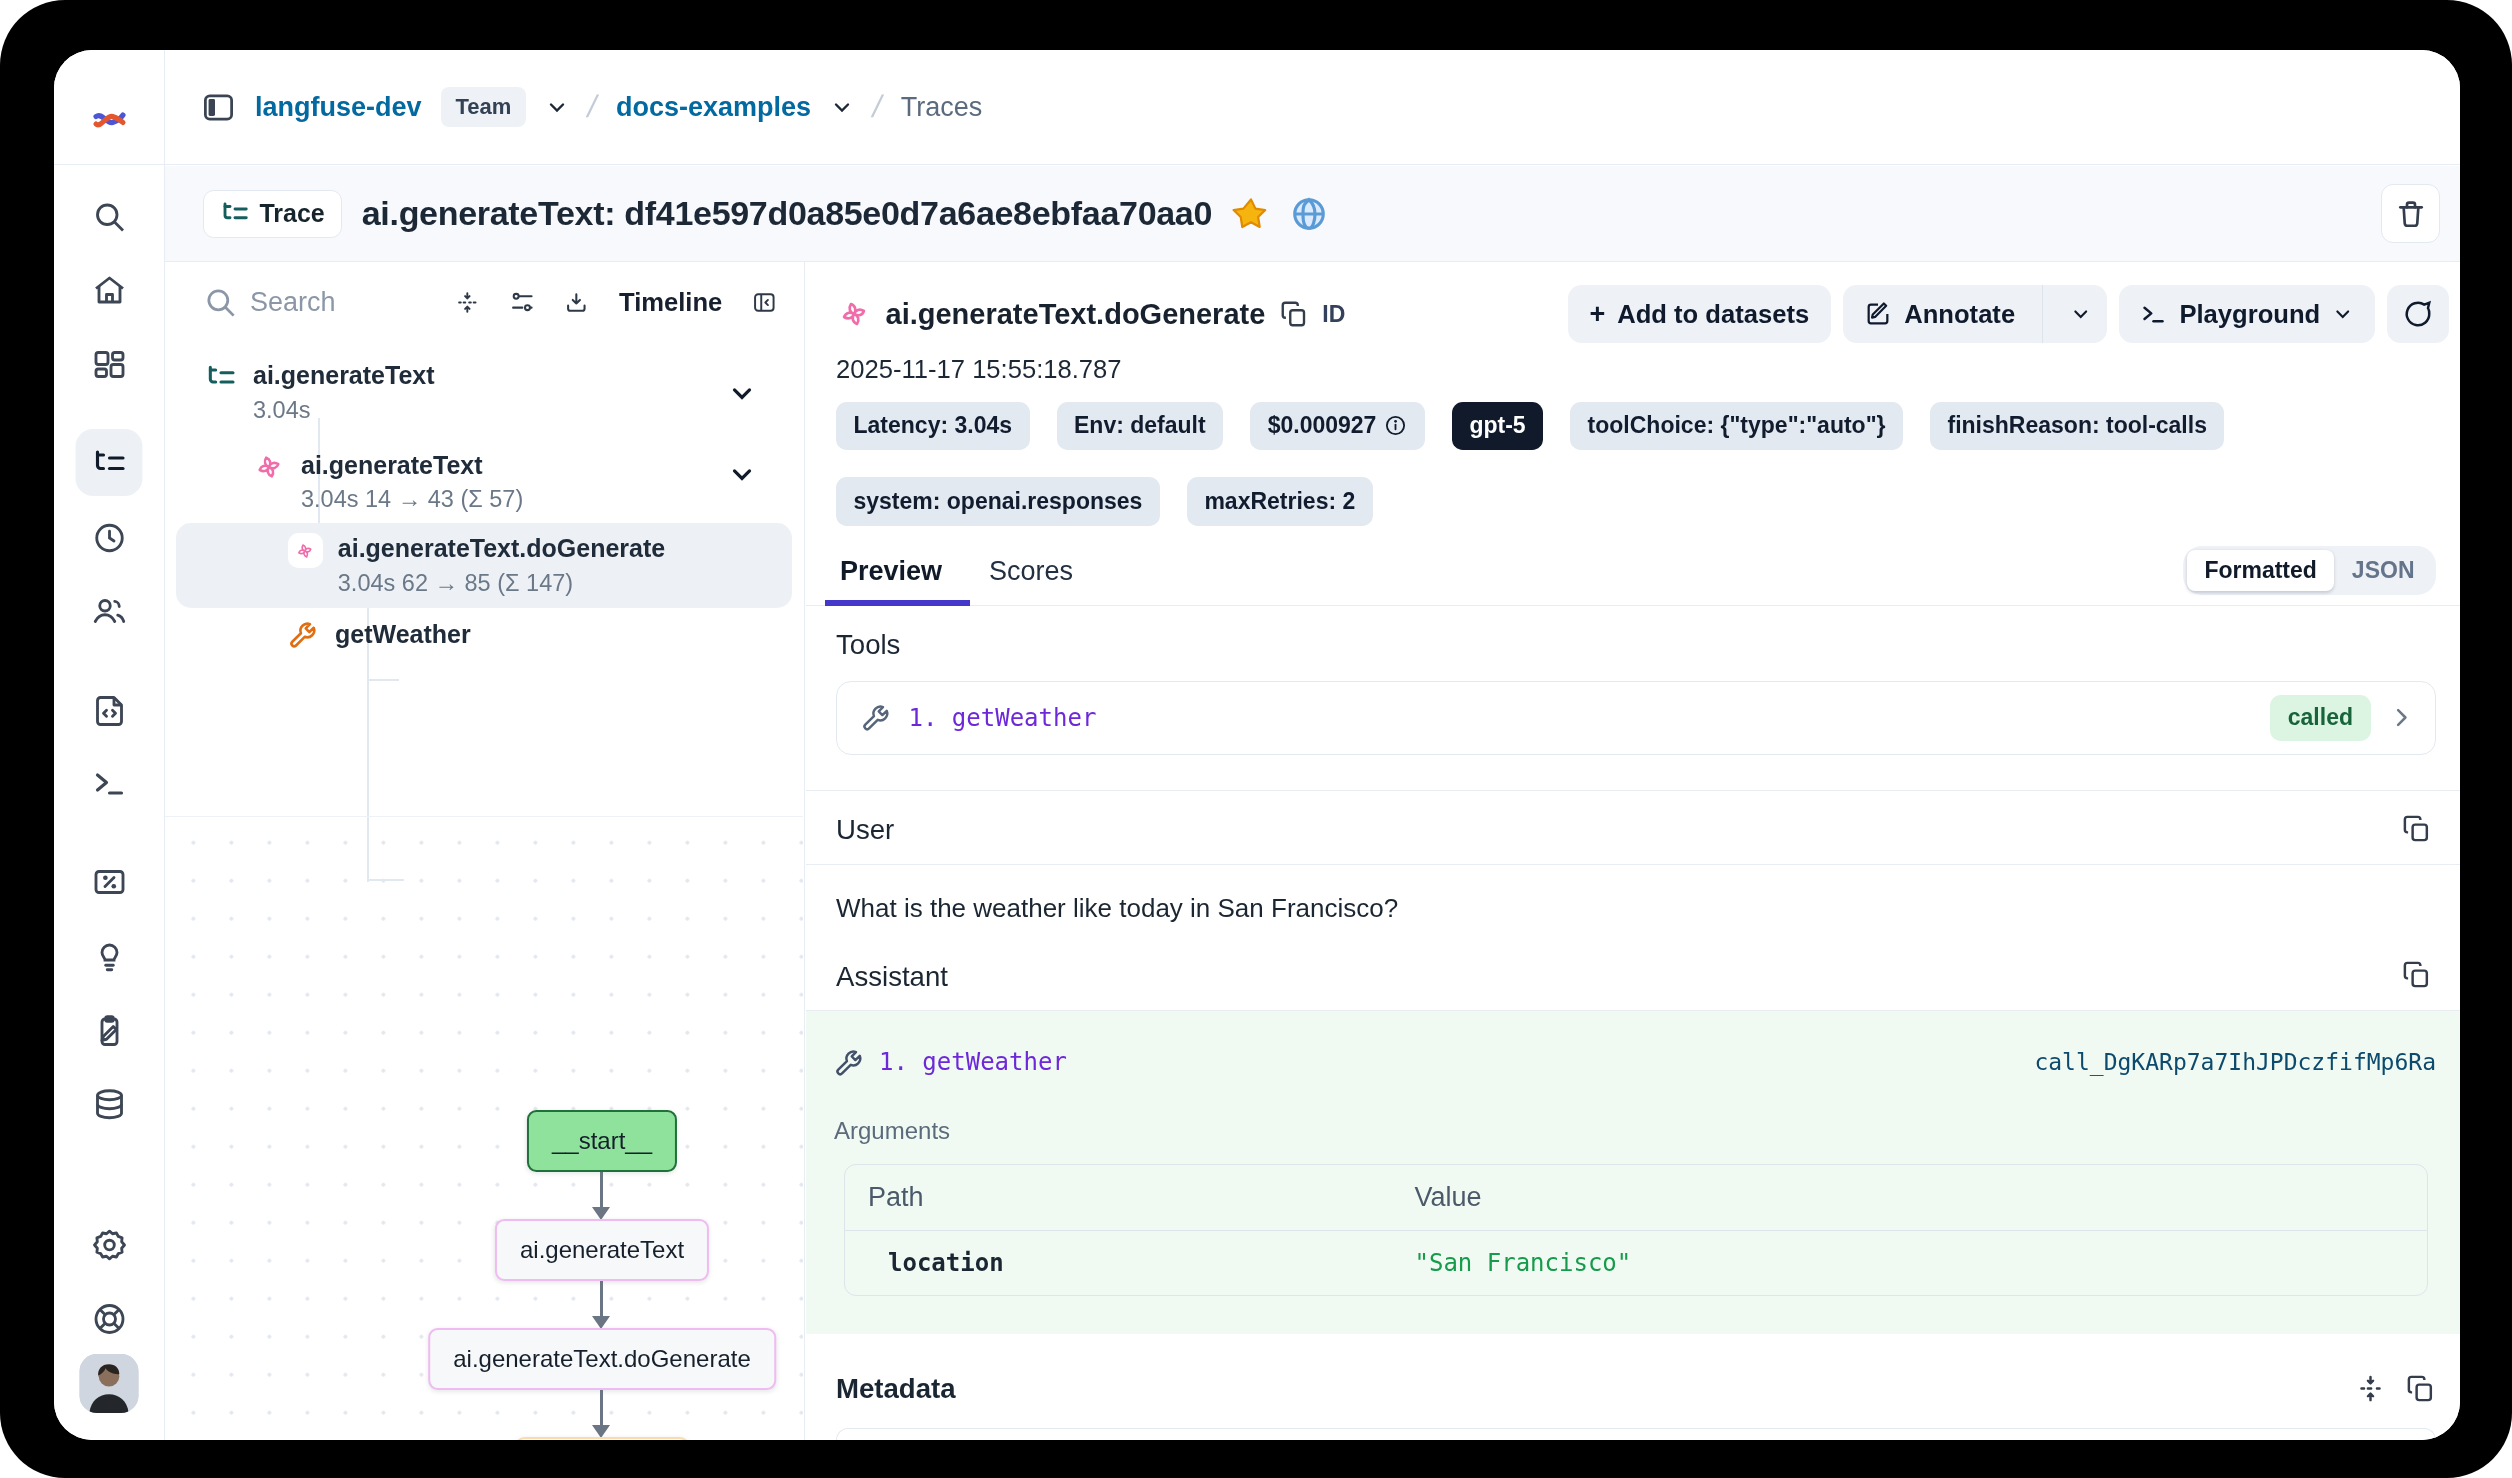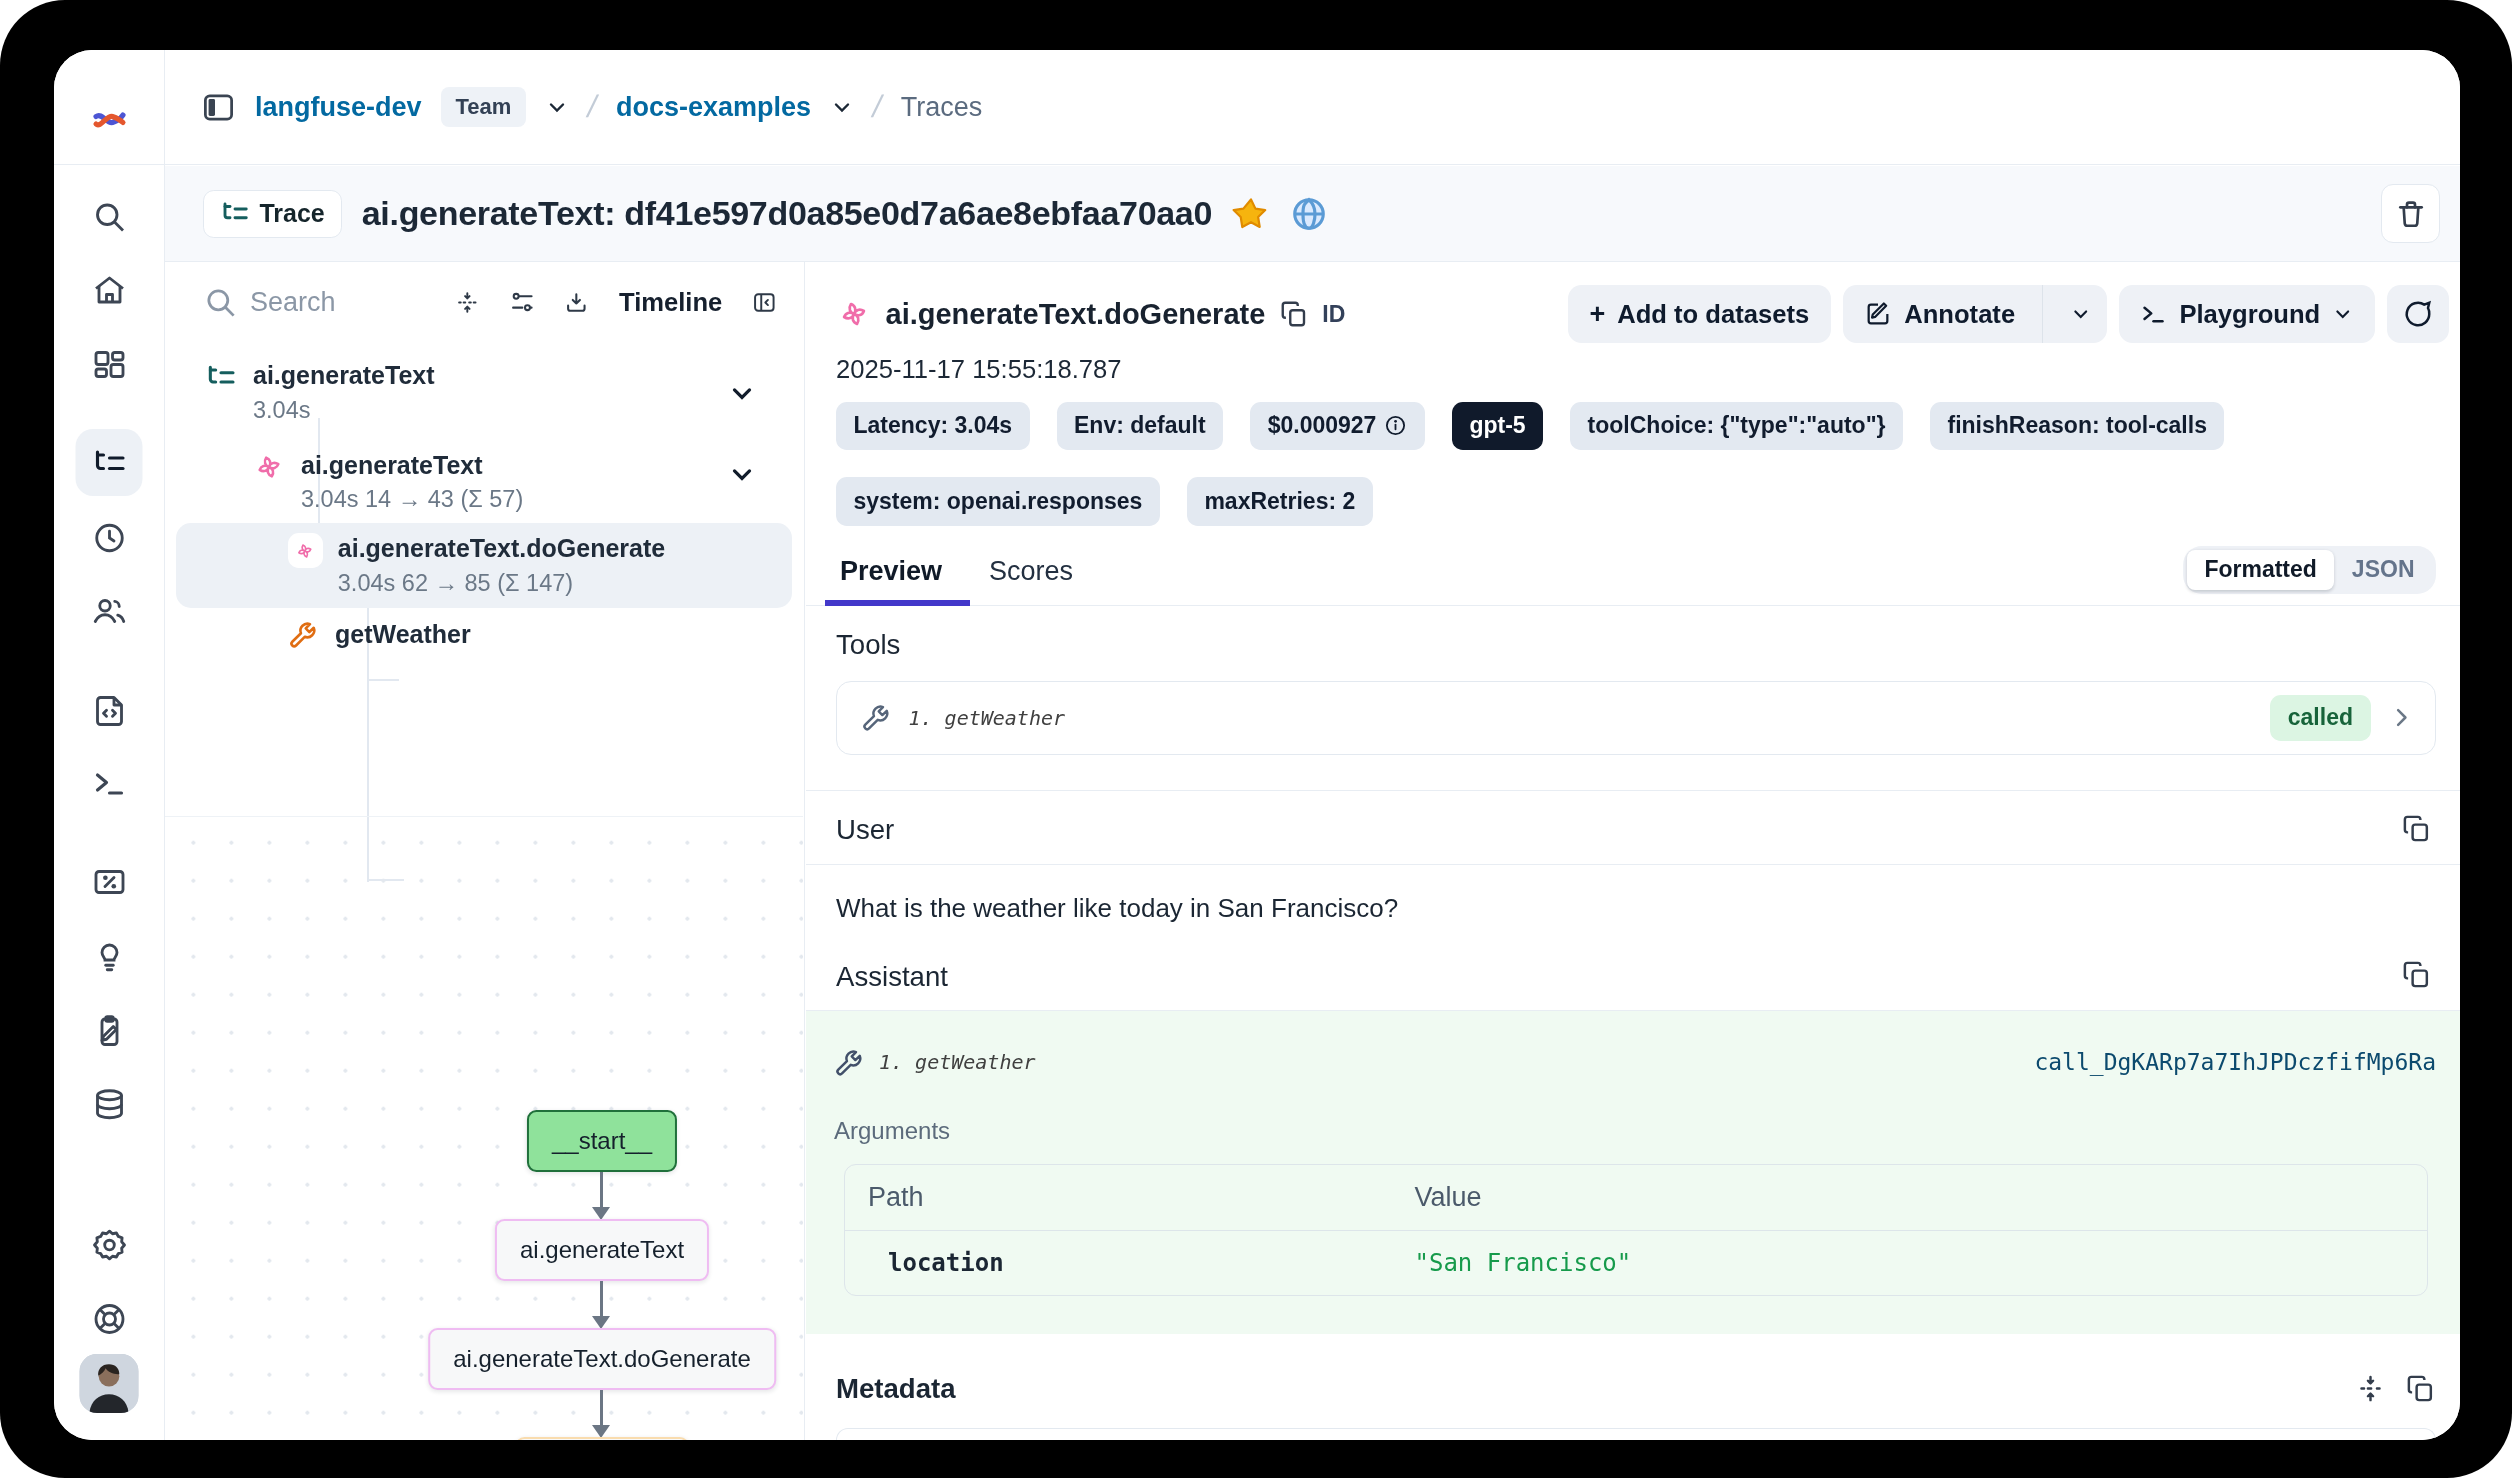--- a/index.html
+++ b/index.html
@@ -62,33 +62,33 @@
   .obs-title { font-size:29px; font-weight:700; color:#18222f; }
   .id-label { font-size:23px; font-weight:600; color:#33415a; }
   .btn { height:58px; background:#eef1f6; border-radius:13.5px; display:inline-flex; align-items:center; gap:12px; padding:0 21.5px; font-size:25.6px; font-weight:600; color:#0f1b2d; white-space:nowrap; }
   .btn .mini { font-size:27px; }
   .split-div { width:1.3px; height:58px; background:#dde3ea; }
   .round-btn { width:62px; height:58px; background:#eef1f6; border-radius:13.5px; display:flex; align-items:center; justify-content:center; color:#0f1b2d; }
   .obs-time { font-size:25.6px; color:#1c2836; padding:12px 0 0 30px; }
   .badges { display:flex; flex-wrap:wrap; gap:27px; padding:17.5px 20px 0 30px; }
   .badge { background:#e3e9f1; color:#111c2e; font-size:23px; font-weight:600; border-radius:10.8px; padding:10.8px 17.5px; display:inline-flex; align-items:center; gap:8px; white-space:nowrap; }
   .badge.dark { background:#101a2b; color:#fff; }
-  .tabsrow { position:relative; display:flex; align-items:flex-start; margin-top:20px; border-bottom:1.3px solid #e8edf3; padding:0 24px 0 30px; }
+  .tabsrow { position:relative; display:flex; align-items:center; margin-top:20px; border-bottom:1.3px solid #e8edf3; padding:0 24px 0 30px; }
   .tab { font-size:27px; padding:10.8px 4px 17.5px 4px; margin-right:39px; color:#233041; }
   .tab.active { font-weight:700; color:#101a28; }
   .tab-underline { position:absolute; left:19px; bottom:-1.3px; width:145px; height:6px; background:#4338ca; }
   .seg { margin-left:auto; margin-bottom:9.4px; background:#eef1f6; border-radius:19px; padding:4px; display:flex; align-items:center; }
   .seg .on { background:#fff; border-radius:8px; padding:6.7px 17.5px; font-size:23px; font-weight:700; color:#101a28; box-shadow:0 1.3px 3.4px rgba(15,25,40,.18); }
   .seg .off { padding:6.7px 17.5px; font-size:23px; font-weight:700; color:#64748b; }
 
   .sec-h { font-size:27.6px; font-weight:500; color:#1b2633; }
   .tools-sec { padding:23px 24px 0 30px; }
   .tool-card { margin-top:20px; border:1.3px solid #e3e9f0; border-radius:15px; height:74px; display:flex; align-items:center; gap:17.5px; padding:0 20px 0 23px; }
   .mono { font-family:"DejaVu Sans Mono", monospace; }
-  .tool-name { font-size:20px; color:#404040;font-style:italic; }
+  .tool-name { font-size:24px; color:#6d28d9; }
   .called { margin-left:auto; background:#dcf5e3; color:#17633a; font-size:23px; font-weight:600; border-radius:10.8px; padding:9.4px 17.5px; }
   .hdiv { height:1.3px; background:#e8edf3; margin-top:35px; }
 
   .io-head { display:flex; align-items:center; padding:21.5px 24px 0 30px; }
   .io-head .sec-h { font-weight:500; }
   .copybtn { margin-left:auto; color:#333d4c; width:35px; height:35px; }
   .io-div { height:1.3px; background:#e8edf3; margin-top:16px; }
   .io-body { font-size:26px; color:#1b2633; padding:28px 24px 31px 30px; }
 
   .asst-body { background:#f0faf2; padding:1.3px 0 38px 0; }

